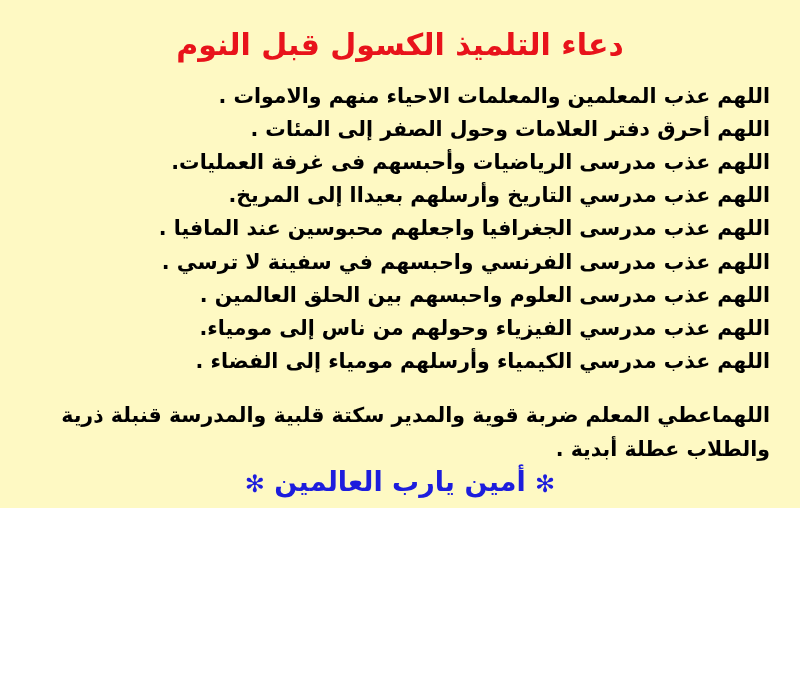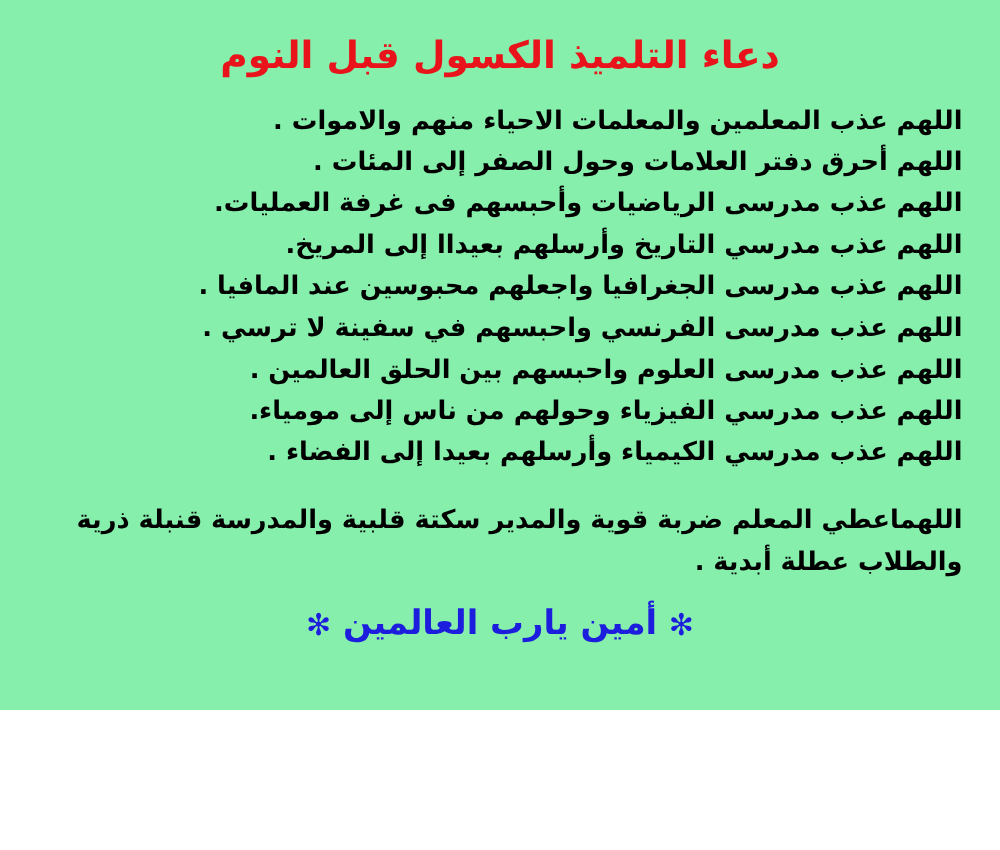--- a/index.html
+++ b/index.html
@@ -8,27 +8,27 @@
   }
   body {
     width: 800px;
     height: 680px;
     background: #ffffff;
     font-family: "DejaVu Sans", "Liberation Sans", sans-serif;
     overflow: hidden;
   }
   .page {
     width: 800px;
-    height: 568px;
+    height: 508px;
     box-sizing: border-box;
     padding: 26px 30px 20px 30px;
     display: flex;
     flex-direction: column;
     align-items: center;
-    background: #86efac;
+    background: #fef9c3;
   }
   .title {
     color: #e8131b;
     font-size: 30px;
     font-weight: bold;
     text-align: center;
     line-height: 1.25;
     margin: 0 0 16px 0;
     direction: rtl;
     unicode-bidi: embed;
@@ -80,21 +80,21 @@
 
   <div class="body-text">
     <span class="line">اللهم عذب المعلمين والمعلمات الاحياء منهم والاموات .</span>
     <span class="line">اللهم أحرق دفتر العلامات وحول الصفر إلى المئات .</span>
     <span class="line">اللهم عذب مدرسى الرياضيات وأحبسهم فى غرفة العمليات.</span>
     <span class="line">اللهم عذب مدرسي التاريخ وأرسلهم بعيداا إلى المريخ.</span>
     <span class="line">اللهم عذب مدرسى الجغرافيا واجعلهم محبوسين عند المافيا .</span>
     <span class="line">اللهم عذب مدرسى الفرنسي واحبسهم في سفينة لا ترسي .</span>
     <span class="line">اللهم عذب مدرسى العلوم واحبسهم بين الحلق العالمين .</span>
     <span class="line">اللهم عذب مدرسي الفيزياء وحولهم من ناس إلى مومياء.</span>
-    <span class="line">اللهم عذب مدرسي الكيمياء وأرسلهم بعيدا إلى الفضاء .</span>
+    <span class="line">اللهم عذب مدرسي الكيمياء وأرسلهم مومياء إلى الفضاء .</span>
     <span class="line wrap">اللهماعطي المعلم ضربة قوية والمدير سكتة قلبية والمدرسة قنبلة ذرية والطلاب عطلة أبدية .</span>
   </div>
 
   <div class="footer">
     <span class="star">✻</span>
     <span>أمين يارب العالمين</span>
     <span class="star">✻</span>
   </div>
 
 </div>

